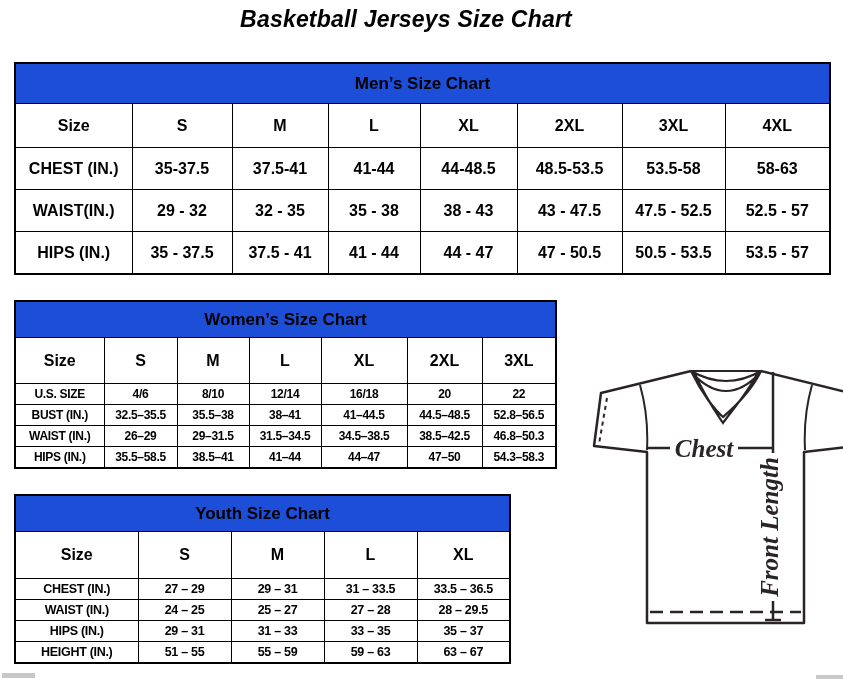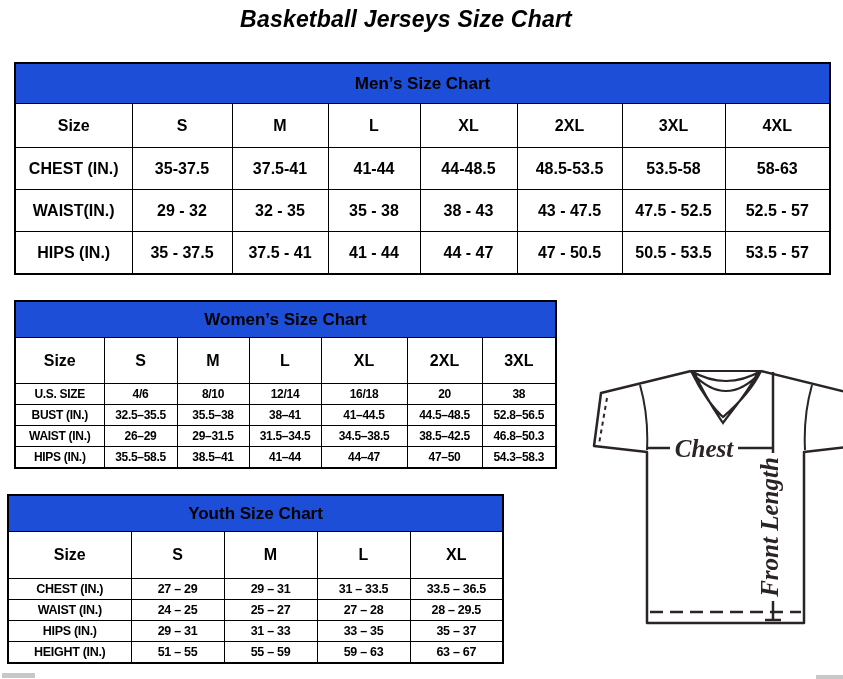--- a/index.html
+++ b/index.html
@@ -13,21 +13,21 @@
                  padding:0;overflow:hidden;white-space:nowrap;}
   tr.title-row td{background:#1d4ed8;font-size:17px;}
   #mens{left:14px;top:62px;width:815px;}
   #mens .title-row td{height:39px;}
   #mens .head-row td{height:43px;font-size:16px;}
   #mens .data-row td{height:41px;font-size:16px;}
   #womens{left:14px;top:300px;width:541px;border-radius:28px;}
   #womens .title-row td{height:35px;}
   #womens .head-row td{height:45px;font-size:16px;}
   #womens .data-row td{height:20px;font-size:12px;letter-spacing:-0.3px;text-align:center;}
-  #youth{left:7px;top:494px;width:495px;}
+  #youth{left:14px;top:494px;width:495px;}
   #youth .title-row td{height:35px;}
   #youth .head-row td{height:46px;font-size:16px;}
   #youth .data-row td{height:20px;font-size:12.5px;letter-spacing:-0.3px;}
   #diagram{position:absolute;left:586px;top:360px;width:285px;height:275px;}
   #diagram svg{display:block;}
   .dia-stroke{stroke:#2b2426;fill:none;}
   .dia-text{font-family:"Liberation Serif",serif;font-style:italic;font-weight:bold;
             font-size:25px;fill:#2b2426;}
   .scroll-frag{position:absolute;background:#c8c8c8;}
   #frag-left{left:2px;top:673px;width:33px;height:5px;}
@@ -121,21 +121,21 @@
       <td>2XL</td>
       <td>3XL</td>
     </tr>
     <tr class="data-row">
       <td>U.S. SIZE</td>
       <td>4/6</td>
       <td>8/10</td>
       <td>12/14</td>
       <td>16/18</td>
       <td>20</td>
-      <td>38</td>
+      <td>22</td>
     </tr>
     <tr class="data-row">
       <td>BUST (IN.)</td>
       <td>32.5–35.5</td>
       <td>35.5–38</td>
       <td>38–41</td>
       <td>41–44.5</td>
       <td>44.5–48.5</td>
       <td>52.8–56.5</td>
     </tr>

